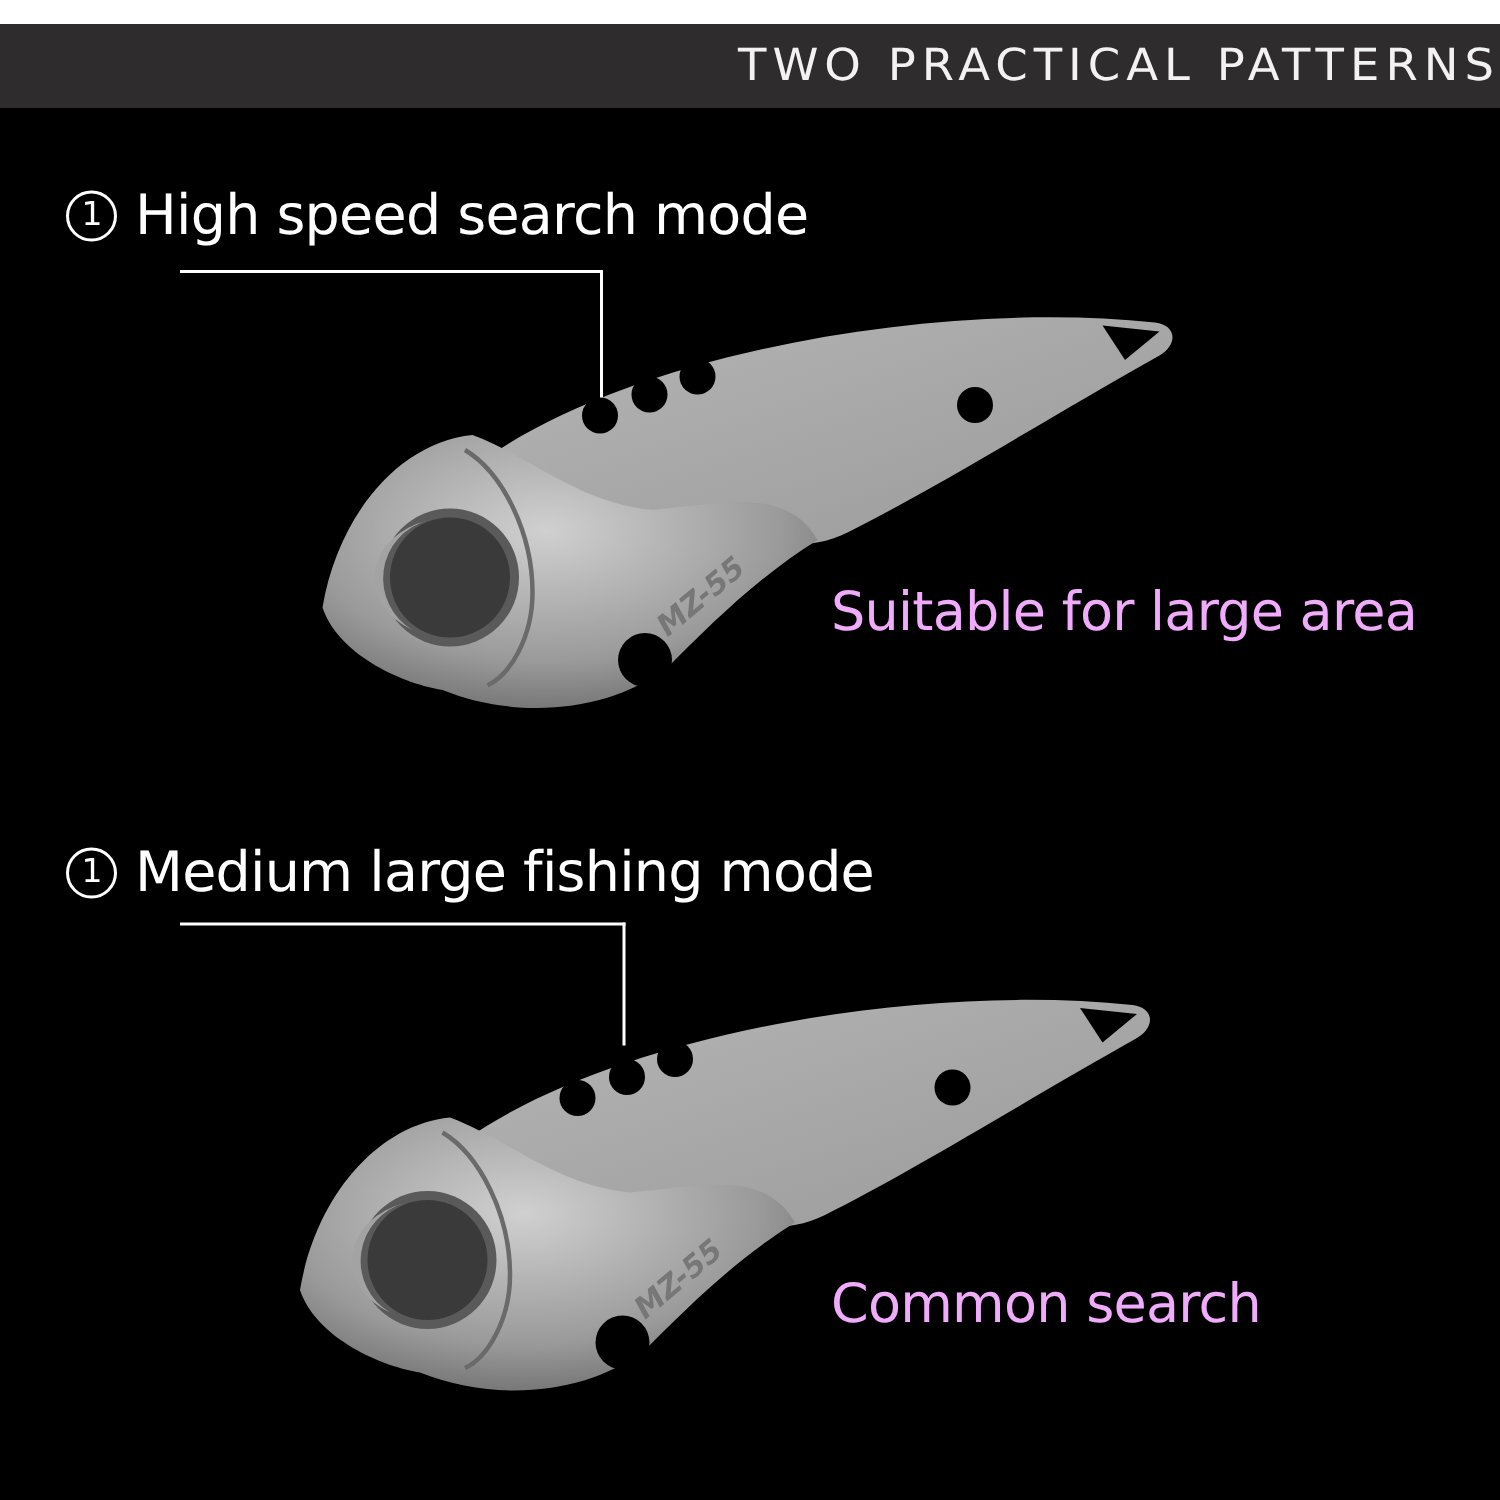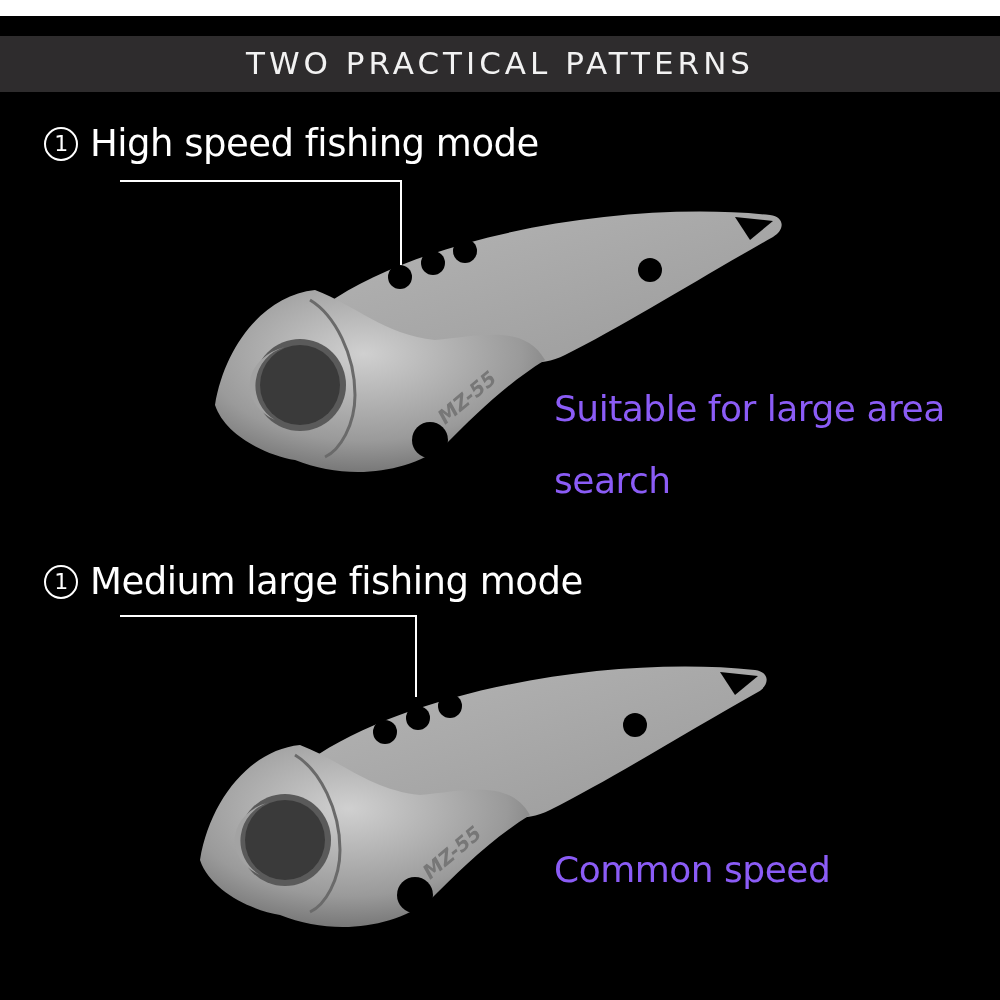--- a/index.html
+++ b/index.html
@@ -1,36 +1,36 @@
 <!DOCTYPE html>
 <html><head>
 <meta charset="utf-8">
 <style>
   html, body { margin: 0; padding: 0; }
   body { width: 1000px; height: 1000px; background: #000; position: relative; overflow: hidden; font-family: "DejaVu Sans", sans-serif; }
   .topbar-white { position: absolute; left: 0; top: 0; width: 1000px; height: 16px; background: #fff; }
-  .banner { position: absolute; left: 0; top: 16px; width: 1000px; height: 56px; background: #2e2c2d; display: flex; align-items: center; justify-content: center; margin-top: 20px; }
+  .banner { position: absolute; left: 0; top: 16px; width: 1000px; height: 56px; background: #2e2c2d; display: flex; align-items: center; justify-content: flex-end; }
   .banner-title { color: #f2f2f2; font-family: "DejaVu Sans", sans-serif; font-size: 31px; letter-spacing: 4px; font-weight: normal; transform: scaleY(0.95); }
   .heading { position: absolute; color: #fff; font-family: "DejaVu Sans", sans-serif; font-size: 37px; letter-spacing: -0.5px; white-space: nowrap; display: flex; align-items: center; }
   .circ-num { display: inline-flex; width: 34px; height: 34px; border: 2px solid #fff; border-radius: 50%; align-items: center; justify-content: center; font-size: 22px; margin-right: 12px; box-sizing: border-box; }
   .leader { position: absolute; border-top: 2px solid #fff; border-right: 2px solid #fff; box-sizing: border-box; }
-  .desc { position: absolute; color: #8b5cf6; font-family: "DejaVu Sans", sans-serif; font-size: 36px; line-height: 72px; letter-spacing: -0.5px; }
+  .desc { position: absolute; color: #f0abfc; font-family: "DejaVu Sans", sans-serif; font-size: 36px; line-height: 72px; letter-spacing: -0.5px; }
   .lure { position: absolute; }
 </style>
 </head>
 <body>
 
 <div class="topbar-white"></div>
 <div class="banner">
   <span class="banner-title">TWO PRACTICAL PATTERNS</span>
 </div>
 
 <div class="heading" style="left:44px; top:122px;">
   <span class="circ-num">1</span>
-  <span>High speed fishing mode</span>
+  <span>High speed search mode</span>
 </div>
 <div class="leader" style="left:120px; top:180px; width:282px; height:92px;"></div>
 
 <svg class="lure" style="left:205px; top:195px;" width="590" height="300" viewBox="0 0 590 300">
   <defs>
     <linearGradient id="blade1" x1="0" y1="0" x2="1" y2="1">
       <stop offset="0" stop-color="#b5b5b5"></stop>
       <stop offset="1" stop-color="#9a9a9a"></stop>
     </linearGradient>
     <radialGradient id="head1" cx="0.45" cy="0.35" r="0.8">
@@ -49,21 +49,20 @@
   <path d="M105 105 C 130 120, 150 160, 150 200 C 150 230, 135 255, 120 262" stroke="#6a6a6a" stroke-width="3" fill="none"></path>
   <circle cx="95" cy="190" r="46" fill="#5a5a5a"></circle>
   <circle cx="95" cy="190" r="40" fill="#3a3a3a"></circle>
   <path d="M80 152 A 40 40 0 0 0 70 225 A 50 40 0 0 1 80 152 Z" fill="#a3a3a3"></path>
   <circle cx="225" cy="245" r="18" fill="#000"></circle>
   <text x="240" y="230" fill="#777" font-family="DejaVu Sans, sans-serif" font-size="20" font-style="italic" font-weight="bold" transform="rotate(-40 240 230)">MZ-55</text>
 </svg>
 
 <div class="desc" style="left:554px; top:373px;">
   <div>Suitable for large area</div>
-  <div>search</div>
 </div>
 
 <div class="heading" style="left:44px; top:560px;">
   <span class="circ-num">1</span>
   <span>Medium large fishing mode</span>
 </div>
 <div class="leader" style="left:120px; top:615px; width:297px; height:82px;"></div>
 
 <svg class="lure" style="left:190px; top:645px;" width="590" height="310" viewBox="0 0 590 300">
   <path d="M120 110 C 220 40, 420 5, 565 20 C 580 22, 580 35, 568 42 C 500 80, 420 130, 360 160 C 330 175, 300 165, 260 165 L 150 150 Z" fill="url(#blade1)"></path>
@@ -75,14 +74,14 @@
   <path d="M110 95 C 60 100, 20 150, 10 210 C 20 240, 60 260, 90 265 C 140 285, 200 280, 240 250 C 270 220, 300 190, 340 165 C 320 130, 280 140, 230 145 C 180 140, 150 110, 110 95 Z" fill="url(#head1)"></path>
   <path d="M105 105 C 130 120, 150 160, 150 200 C 150 230, 135 255, 120 262" stroke="#6a6a6a" stroke-width="3" fill="none"></path>
   <circle cx="95" cy="190" r="46" fill="#5a5a5a"></circle>
   <circle cx="95" cy="190" r="40" fill="#3a3a3a"></circle>
   <path d="M80 152 A 40 40 0 0 0 70 225 A 50 40 0 0 1 80 152 Z" fill="#a3a3a3"></path>
   <circle cx="225" cy="245" r="18" fill="#000"></circle>
   <text x="240" y="230" fill="#777" font-family="DejaVu Sans, sans-serif" font-size="20" font-style="italic" font-weight="bold" transform="rotate(-40 240 230)">MZ-55</text>
 </svg>
 
 <div class="desc" style="left:554px; top:834px;">
-  <div>Common speed</div>
+  <div>Common search</div>
 </div>
 
 </body></html>

